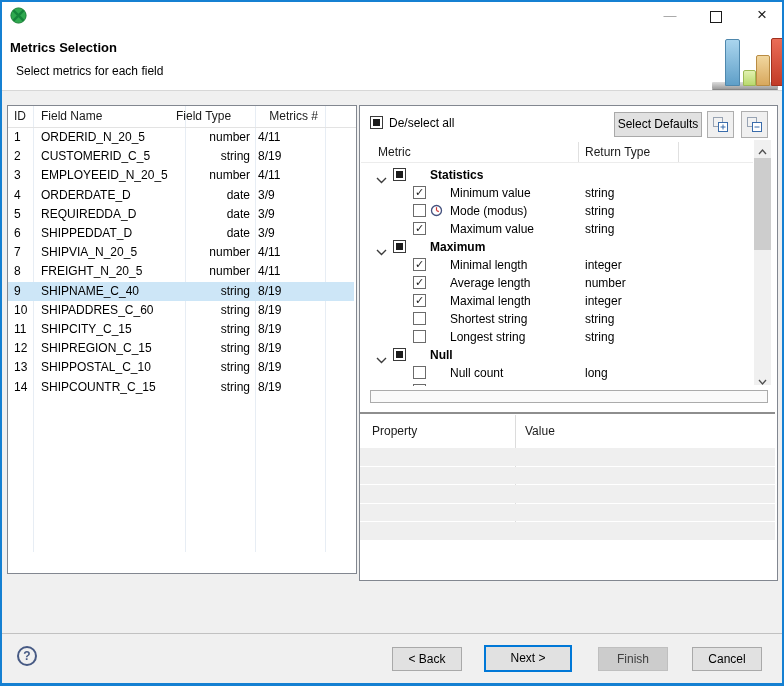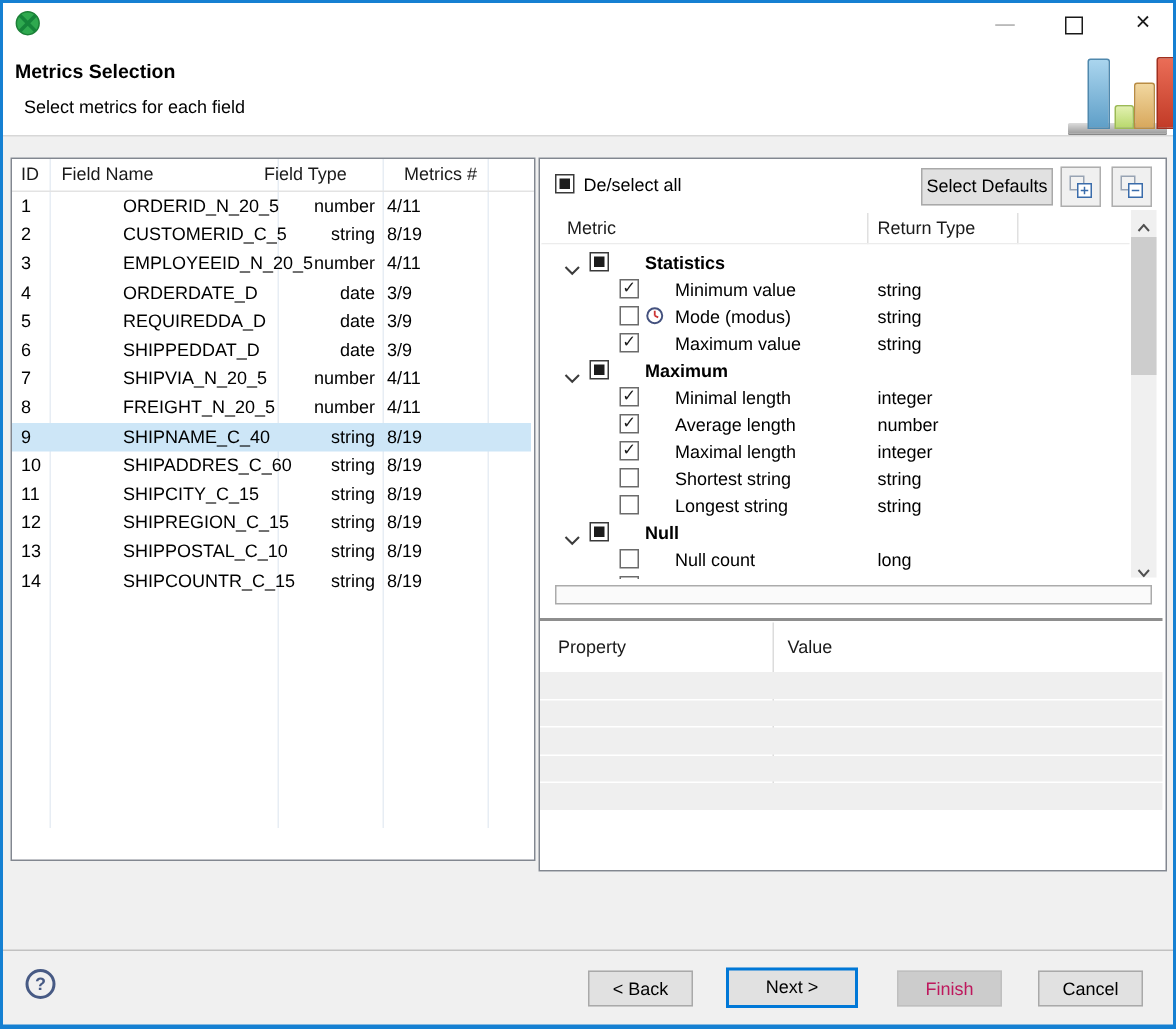--- a/index.html
+++ b/index.html
@@ -30,21 +30,21 @@
   .bar-red{left:61px;top:8px;width:12px;height:46px;background:linear-gradient(to bottom,#ea6d57,#c23b27);border:1px solid #a02f1e;}
   
   .ftable{left:5px;top:103px;width:348px;height:467px;background:#fff;border:1px solid #828790;}
   .ft-colline{position:absolute;top:0;width:1px;height:446px;background:#e7edf4;}
   .ft-head{position:absolute;top:0;height:21px;line-height:21px;color:#1a1a1a;}
   .ft-headline{position:absolute;left:0;top:21px;width:100%;height:1px;background:#e3e3e3;}
   .frow{position:absolute;left:0;width:346px;height:19px;line-height:19px;}
   .frow.sel{background:#cde6f7;}
   .fcell{position:absolute;top:0;height:19px;line-height:19px;white-space:nowrap;}
   .c-id{left:6px;width:24px;}
-  .c-name{left:33px;width:142px;margin-left:41px;}
+  .c-name{left:33px;width:142px;}
   .c-type{left:168px;width:74px;text-align:right;}
   .c-met{left:250px;width:60px;}
   .h-id{left:6px;width:24px;}
   .h-name{left:33px;width:142px;}
   .h-type{left:168px;width:74px;text-align:left;}
   .h-met{left:250px;width:60px;text-align:right;}
   
   .mpanel{left:357px;top:103px;width:417px;height:474px;background:#fff;border:1px solid #828790;}
   .cb{position:absolute;width:13px;height:13px;box-sizing:border-box;border:1px solid #6b6b6b;background:#fff;
       text-align:center;font-size:11px;line-height:11px;color:#1a1a1a;}
@@ -79,21 +79,21 @@
   
   .p-head{top:312px;height:26px;line-height:26px;color:#1a1a1a;}
   .p-vline{position:absolute;left:155px;top:309px;width:1px;height:125px;background:#dcdcdc;}
   .p-band{position:absolute;left:0;width:415px;height:17.6px;background:#efefef;}
   
   .foot-sep{left:0;top:631px;width:780px;height:1px;background:#c1c1c1;}
   .help{left:15px;top:644px;width:20px;height:20px;box-sizing:border-box;border:2px solid #475a84;border-radius:50%;
         text-align:center;line-height:16px;font-size:12px;font-weight:bold;color:#475a84;}
   .fbtn{position:absolute;top:645px;width:70px;height:24px;line-height:22px;}
   .fbtn.default{top:643px;left:482px;width:88px;height:27px;border:2px solid #0078d7;line-height:23px;}
-  .fbtn.disabled{background:#cccccc;border-color:#bfbfbf;color:#be185d;}
+  .fbtn.disabled{background:#cccccc;border-color:#bfbfbf;color:#404040;}
 </style>
 </head>
 <body>
 
 <div class="win">
 
   <div class="abs top-white"></div>
   <div class="abs app-icon">
     <svg width="17" height="17" viewBox="0 0 17 17">
       <circle cx="8.5" cy="8.5" r="7.6" fill="#2fa94f" stroke="#1d8038"></circle>

